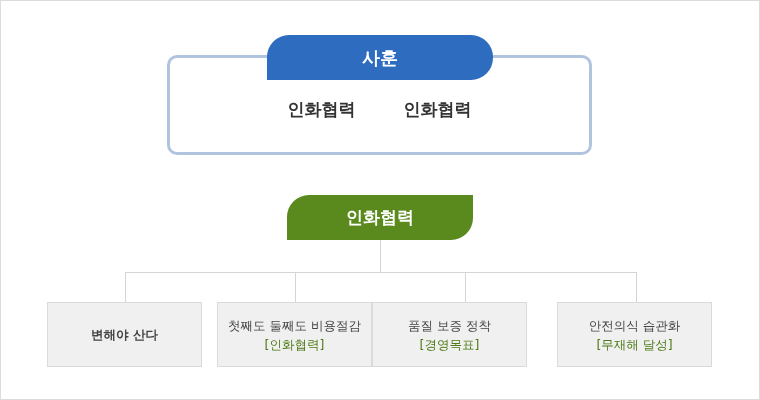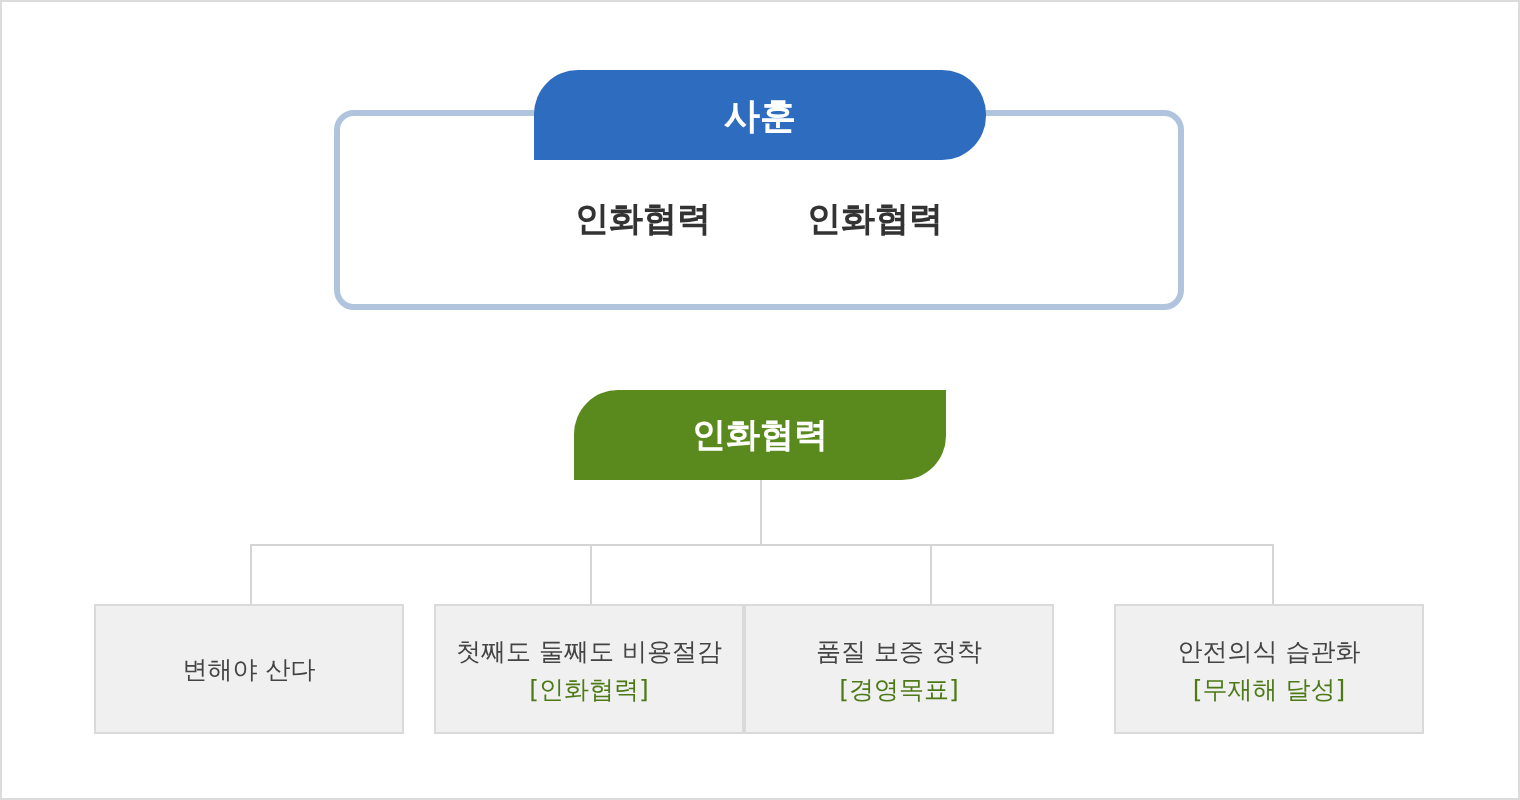--- a/index.html
+++ b/index.html
@@ -45,21 +45,21 @@
 
 <div class="goal-tab">인화협력</div>
 
 <div class="line" style="left:380px; top:240px; width:1px; height:32px;"></div>
 <div class="line" style="left:125px; top:272px; width:512px; height:1px;"></div>
 <div class="line" style="left:125px; top:272px; width:1px; height:30px;"></div>
 <div class="line" style="left:295px; top:272px; width:1px; height:30px;"></div>
 <div class="line" style="left:465px; top:272px; width:1px; height:30px;"></div>
 <div class="line" style="left:636px; top:272px; width:1px; height:30px;"></div>
 
-<div class="goal-card" style="left:47px;">
+<div class="goal-card" style="left:47px;font-weight:bold;">
   <span class="goal-title">변해야 산다</span>
 </div>
 <div class="goal-card" style="left:217px;">
   <span class="goal-title">첫째도 둘째도 비용절감</span>
   <span class="goal-sub">[인화협력]</span>
 </div>
 <div class="goal-card" style="left:372px;">
   <span class="goal-title">품질 보증 정착</span>
   <span class="goal-sub">[경영목표]</span>
 </div>

